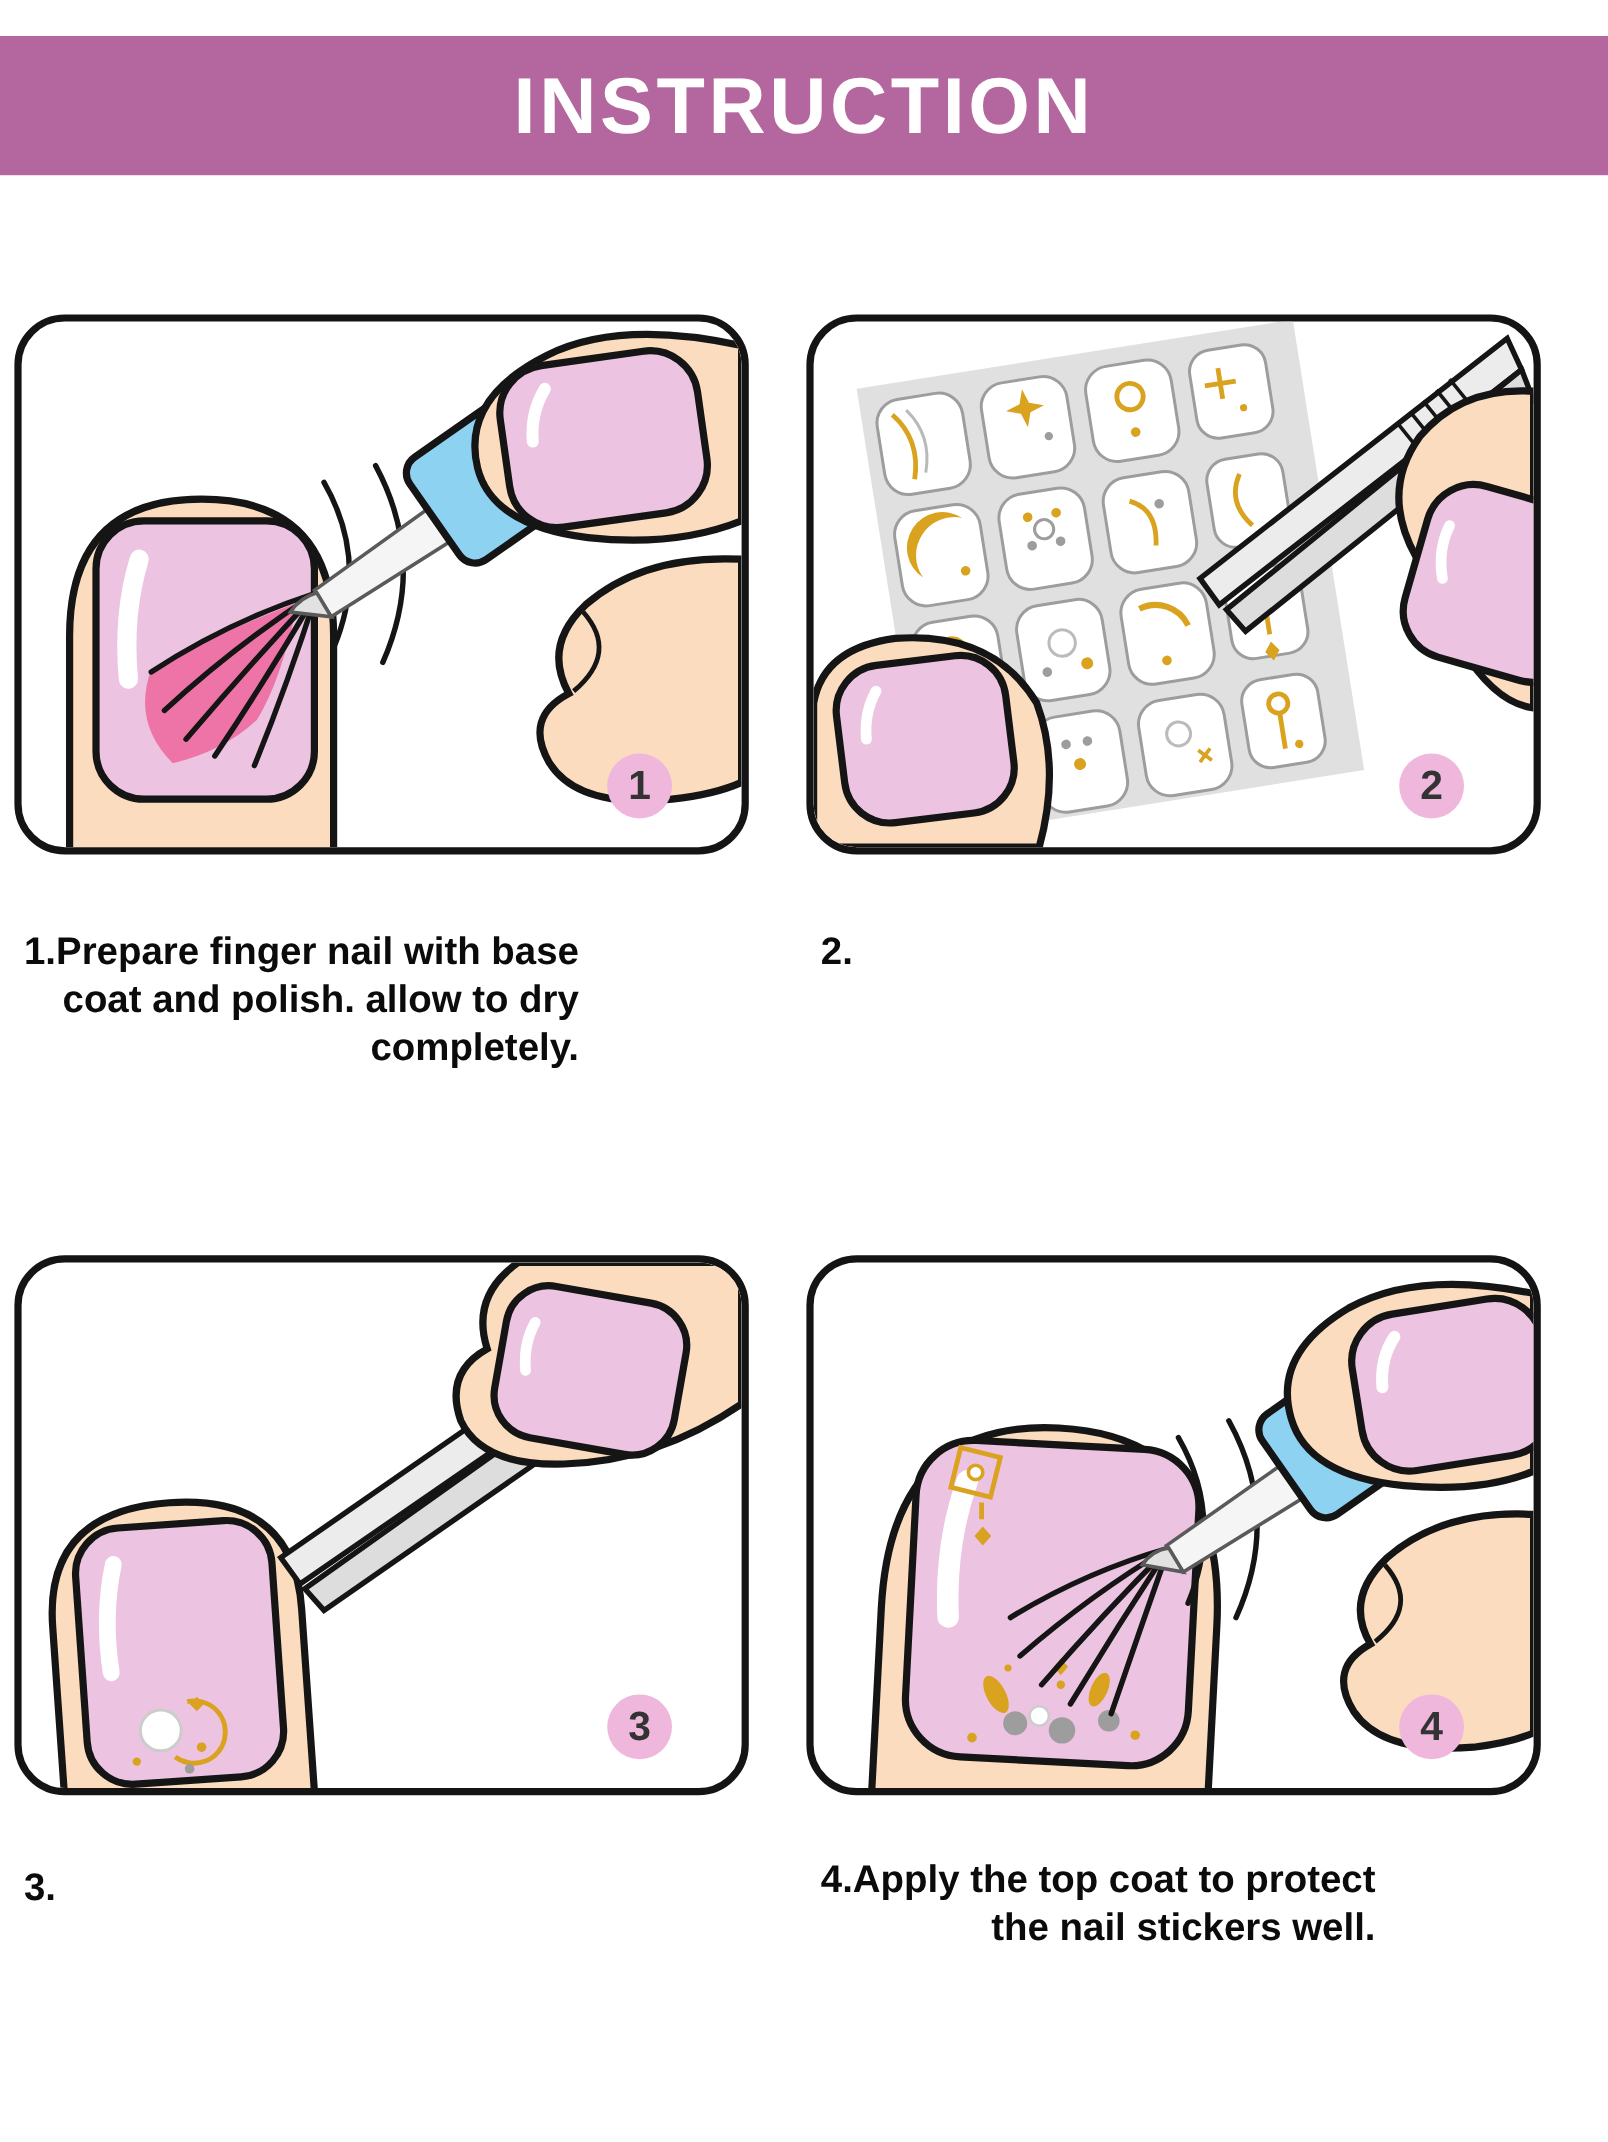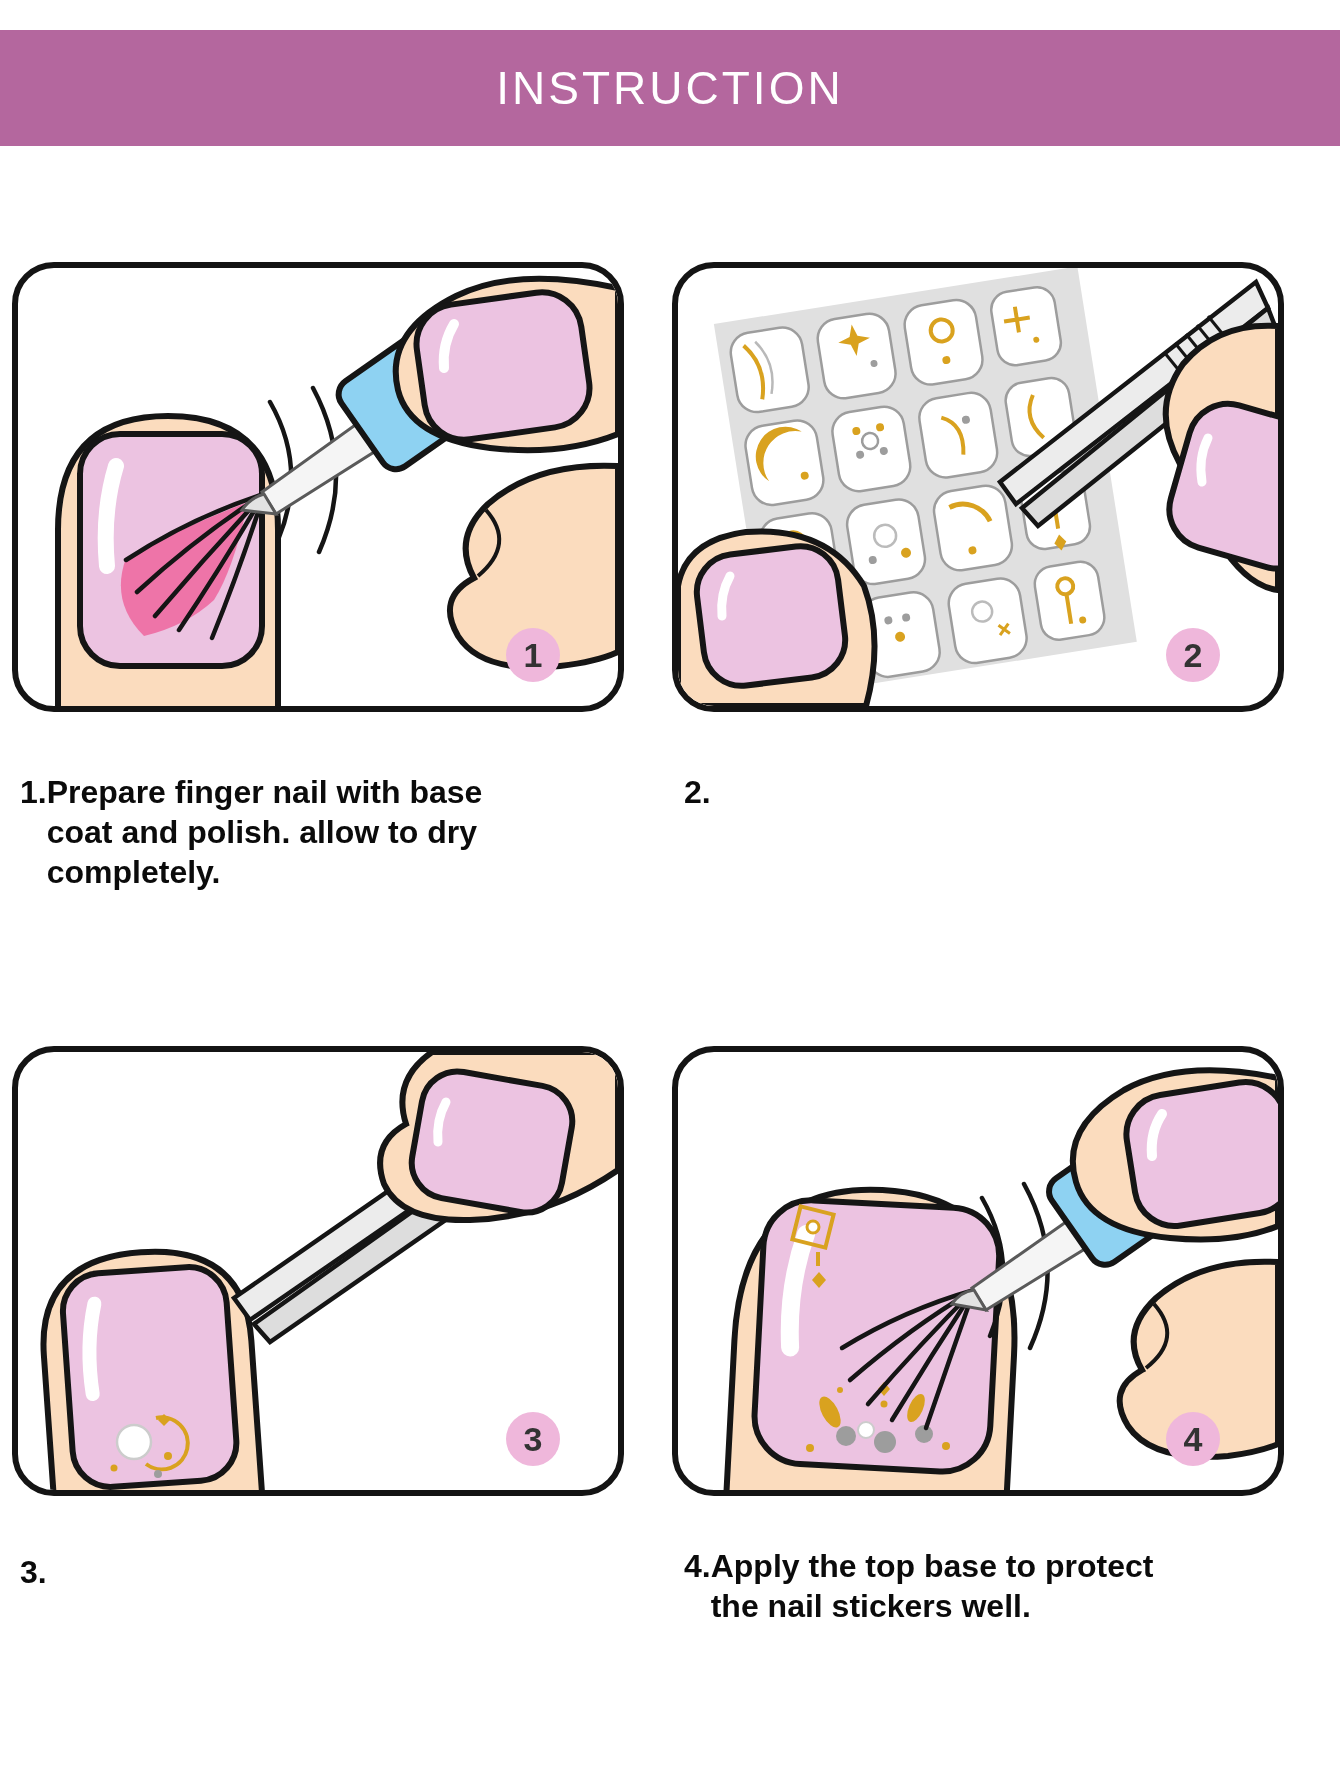--- a/index.html
+++ b/index.html
@@ -7,21 +7,21 @@
   body {
     width:1340px; height:1785px; position:relative;
     font-family:"Liberation Sans", sans-serif;
     overflow:hidden;
   }
   .header {
     position:absolute; left:0; top:30px; width:1340px; height:116px;
     background:#b4679e; display:flex; align-items:center; justify-content:center;
   }
   .header h1 {
-    color:#ffffff; font-size:46px; font-weight:normal; letter-spacing:3px;
+    color:#ffffff; font-size:66px; font-weight:bold; letter-spacing:3px;
   }
   .panel {
     position:absolute; width:612px; height:450px;
     border:6px solid #141414; border-radius:42px; background:#ffffff;
     overflow:hidden;
   }
   .panel svg { position:absolute; left:0; top:0; width:600px; height:438px; }
   #panel1 { left:12px;  top:262px; }
   #panel2 { left:672px; top:262px; }
   #panel3 { left:12px;  top:1046px; }
@@ -30,21 +30,21 @@
     position:absolute; right:58px; bottom:24px; width:54px; height:54px;
     border-radius:50%; background:#efb7db; color:#333333;
     display:flex; align-items:center; justify-content:center;
     font-size:34px; font-weight:bold;
   }
   .caption {
     position:absolute; display:flex; color:#0b0b0b;
     font-size:32px; font-weight:700; line-height:40px;
   }
   .caption .num  { white-space:pre; }
-  .caption .text { white-space:pre-line; }
+  .caption .text { white-space:pre-line;text-align:right; }
   #cap1 { left:20px;  top:772px;  width:600px; }
   #cap2 { left:684px; top:772px;  width:600px; }
   #cap3 { left:20px;  top:1552px; width:620px; }
   #cap4 { left:684px; top:1546px; width:600px; }
 </style>
 </head>
 <body>
 
 <div class="page">
 
@@ -269,17 +269,17 @@
       </g>
     </svg>
     <div class="badge">4</div>
   </div>
 
   <div class="caption" id="cap3">
     <span class="num">3. </span>
   </div>
   <div class="caption" id="cap4">
     <span class="num">4.</span>
-    <span class="text">Apply the top base to protect
+    <span class="text">Apply the top coat to protect
 the nail stickers well.</span>
   </div>
 
 </div>
 
 </body></html>

